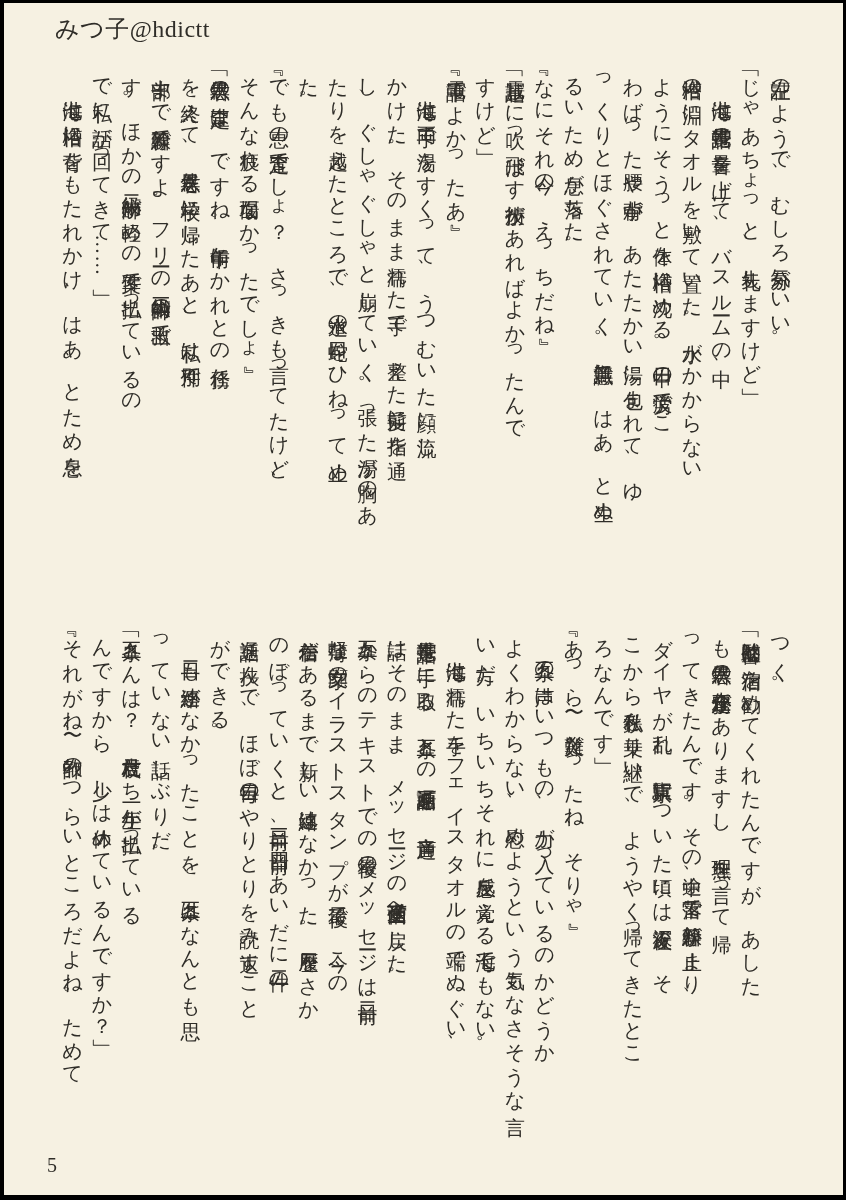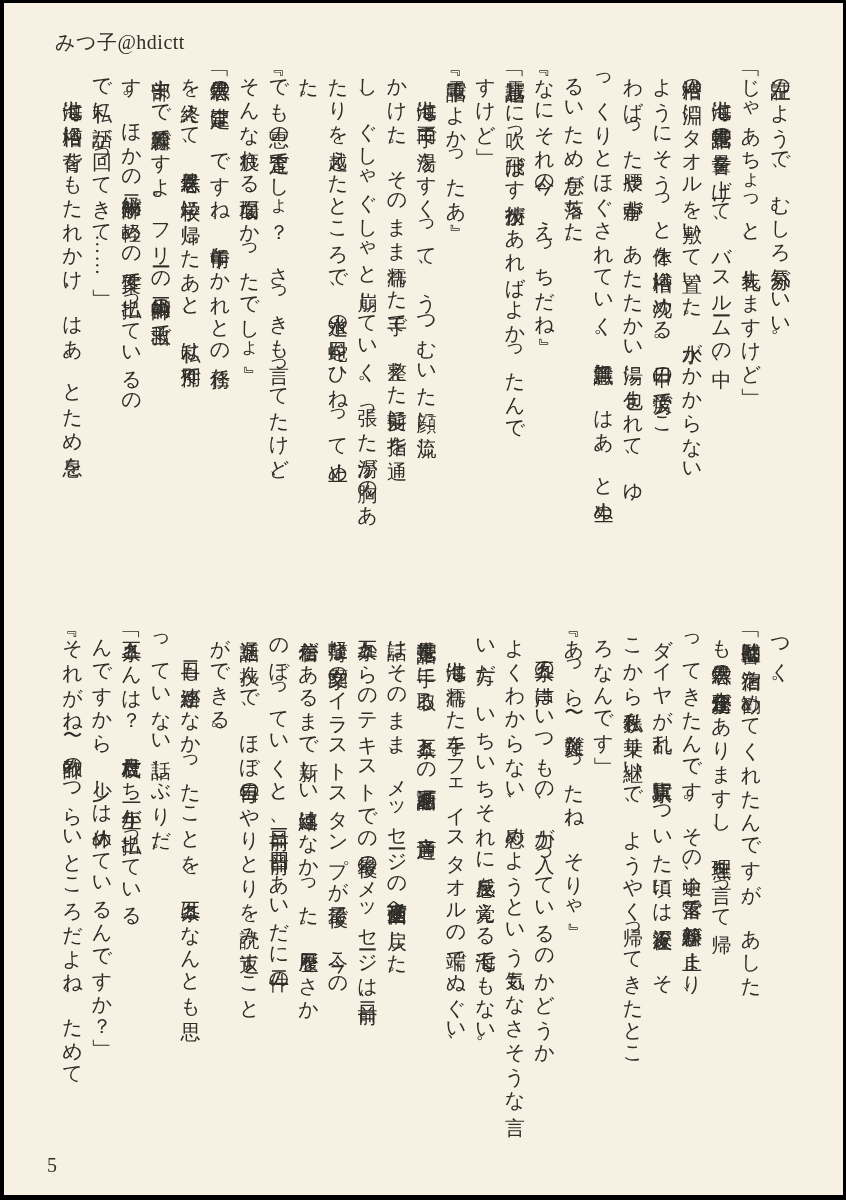--- a/index.html
+++ b/index.html
@@ -6,22 +6,22 @@
   body{
     width:846px;height:1200px;position:relative;overflow:hidden;
     background:#000;
     font-family:"Liberation Serif","DejaVu Serif",serif;
   }
   .page{
     position:absolute;top:3px;left:4px;right:3px;bottom:5px;
     background:#f6f1e2;color:#2f2d28;
   }
   .credit{
-    position:absolute;left:51px;top:26px;
-    font-size:20px;letter-spacing:0.5px;white-space:nowrap;
+    position:absolute;left:51px;top:10px;
+    font-size:24px;letter-spacing:0.5px;white-space:nowrap;
   }
   .vblock{
     position:absolute;right:48px;
     writing-mode:vertical-rl;text-orientation:mixed;
     height:512px;width:742px;
   }
   .vblock-top{top:61px;}
   .vblock-bottom{top:622px;}
   .vline{
     line-height:29.5px;

